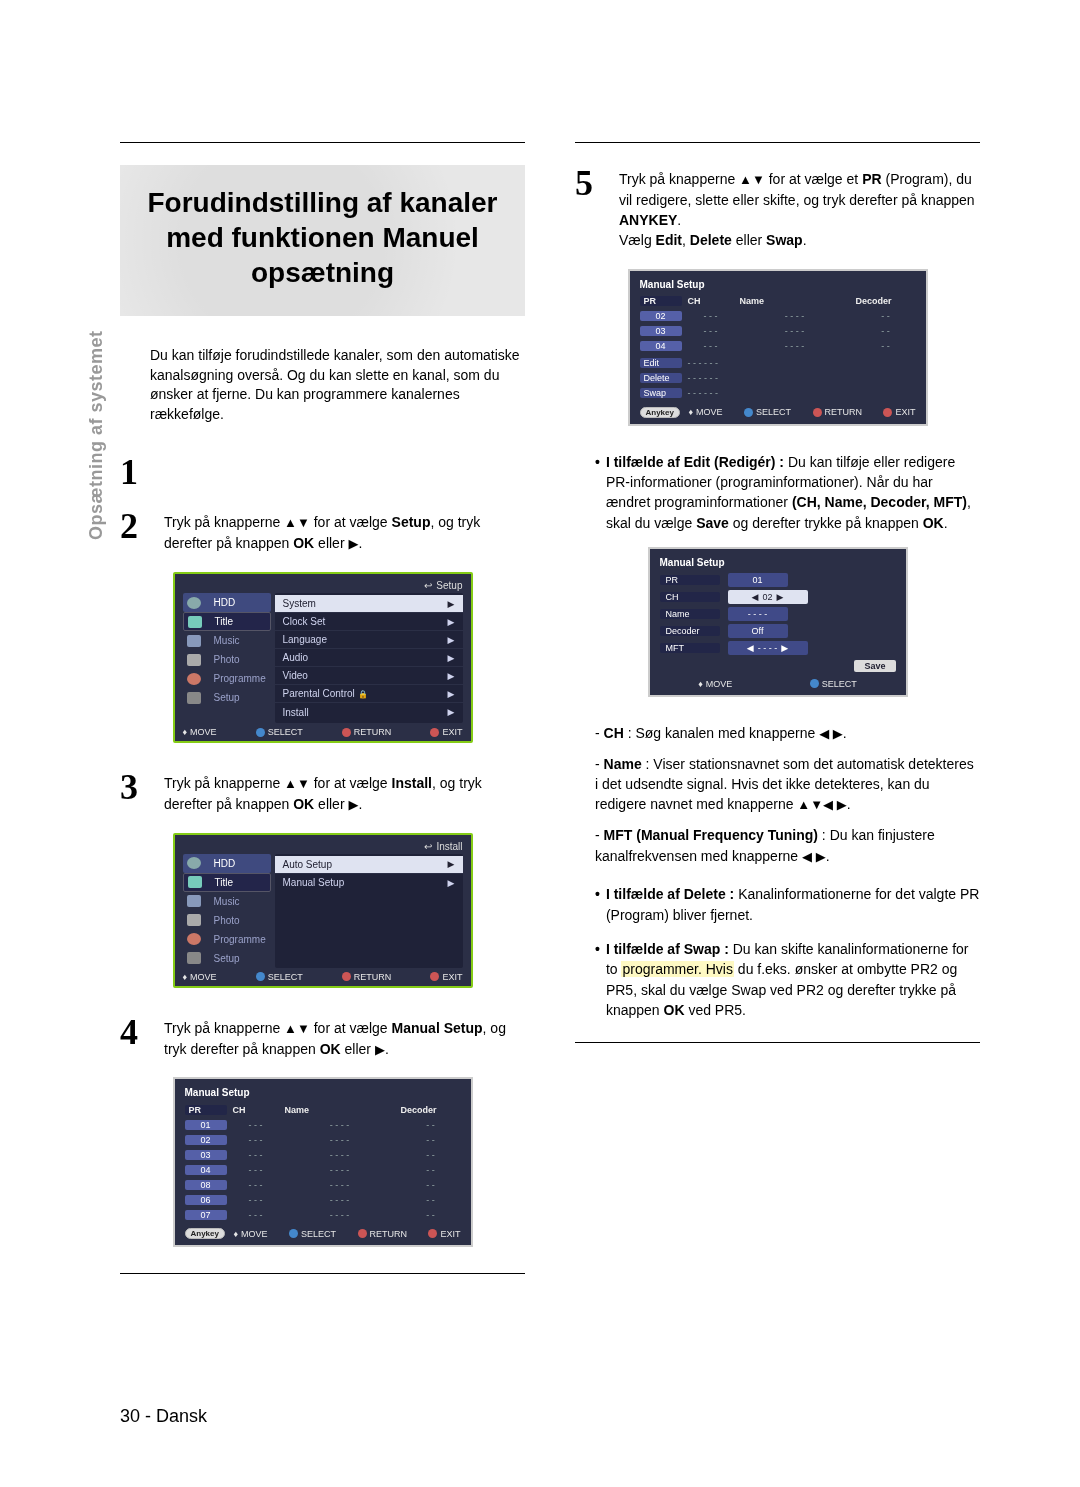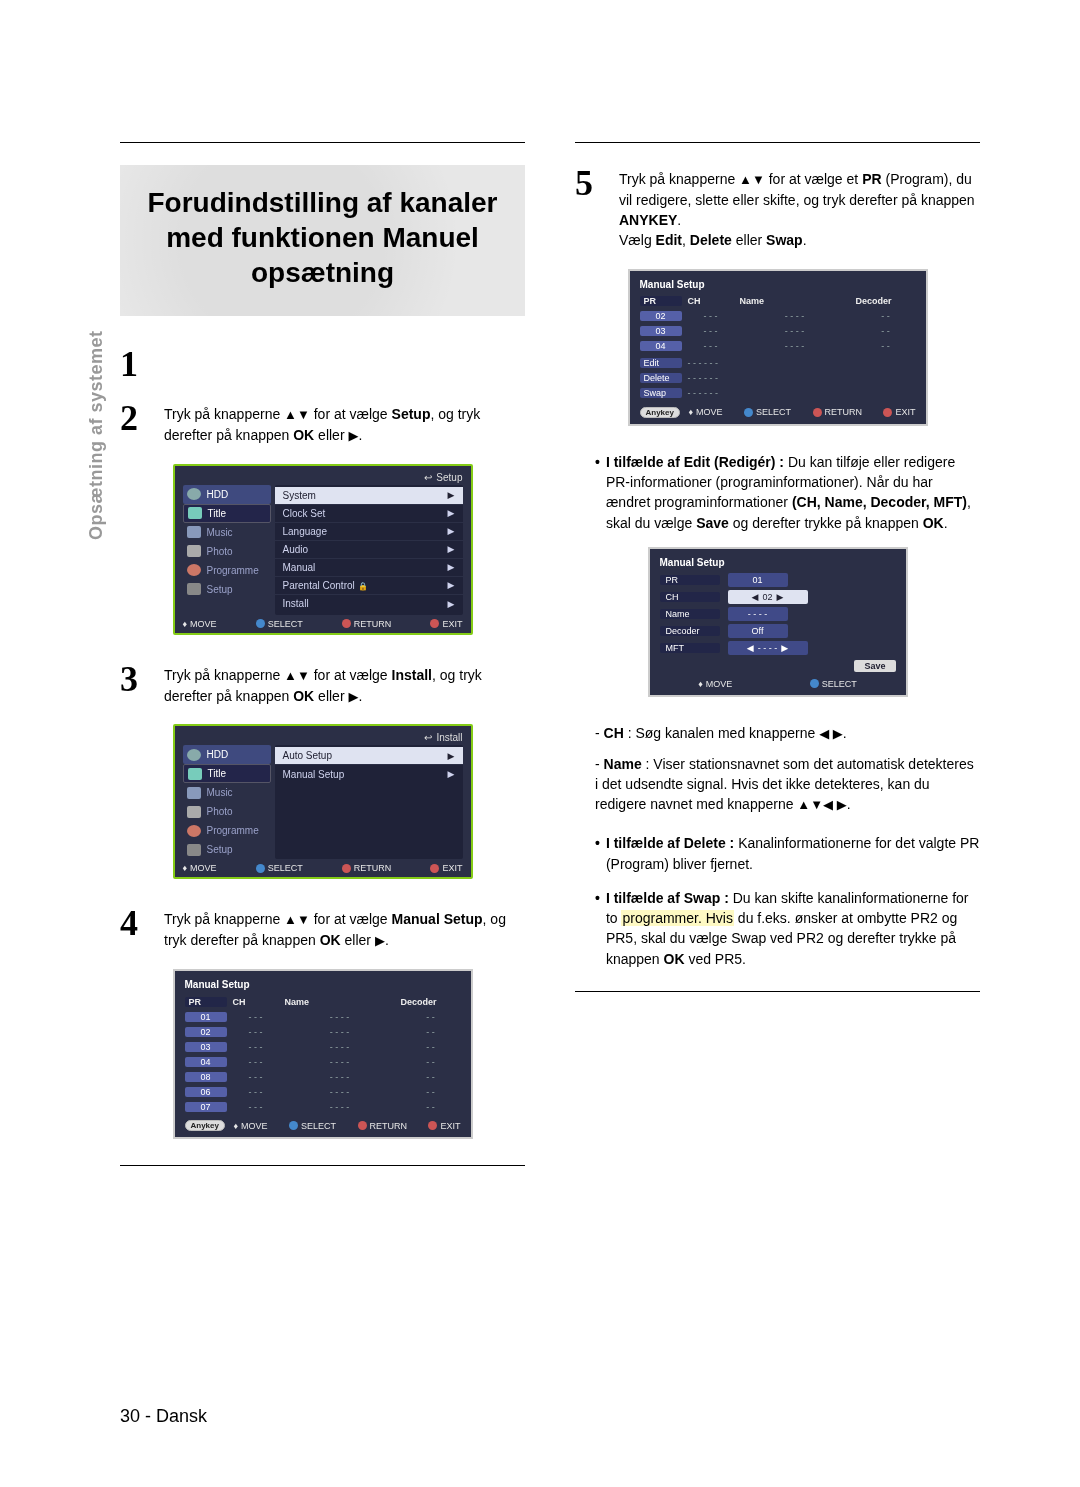--- a/index.html
+++ b/index.html
@@ -102,21 +102,21 @@
   }
   .osd .osd-top-right .back { margin-right: 4px; }
   .osd-row { display: flex; align-items: stretch; }
   .osd-side {
     width: 92px;
     padding-right: 4px;
   }
   .side-item {
     display: flex;
     align-items: center;
-    gap: 6px;
+    gap: 13px;
     height: 19px;
     padding: 0 4px;
     color: #9aa1c9;
     font-size: 10px;
   }
   .side-item.hdd { background: #3f4a7f; color: #fff; border-radius: 2px; }
   .side-item.sel { background: #23254a; color: #fff; border: 1px solid #556; border-radius: 2px; }
   .side-icon {
     width: 14px; height: 12px;
     background: #586; border-radius: 2px;
@@ -245,20 +245,21 @@
   <div class="sidebar-label">Opsætning af systemet</div>
 
   <div class="cols">
 
     <div class="col">
       <hr class="divider">
       <div class="section-title-box">
         <h1>Forudindstilling af kanaler med funktionen Manuel opsætning</h1>
       </div>
 
+      <p class="intro">Du kan tilføje forudindstillede kanaler, som den automatiske kanalsøgning overså. Og du kan slette en kanal, som du ønsker at fjerne. Du kan programmere kanalernes rækkefølge.</p>
 
       <div class="step">
         <div class="step-num">1</div>
       </div>
 
       <div class="step">
         <div class="step-num">2</div>
         <div class="step-text">
           <span>Tryk på knapperne </span><span class="arrows">▲▼</span><span> for at vælge </span><b>Setup</b><span>, og tryk derefter på knappen </span><b>OK</b><span> eller </span><span class="arrows">▶</span>.
         </div>
@@ -304,21 +305,21 @@
               </div>
               <div class="main-item">
                 <span>Language</span>
                 <span class="chev">▶</span>
               </div>
               <div class="main-item">
                 <span>Audio</span>
                 <span class="chev">▶</span>
               </div>
               <div class="main-item">
-                <span>Manual</span>
+                <span>Video</span>
                 <span class="chev">▶</span>
               </div>
               <div class="main-item">
                 <span>Parental Control<span class="lock">🔒</span></span>
                 <span class="chev">▶</span>
               </div>
               <div class="main-item">
                 <span>Install</span>
                 <span class="chev">▶</span>
               </div>
@@ -622,20 +623,21 @@
               <span>SELECT</span>
             </span>
         </div>
       </div>
 
       <div class="defs" style="margin-left:20px;">
         <div class="d">- <b>CH</b><span> : Søg kanalen med knapperne </span><span class="arrows">◀ ▶</span>.</div>
         <div class="d">- <b>Name</b><span> : Viser stationsnavnet som det automatisk detekteres i det udsendte signal. Hvis det ikke detekteres, kan du redigere navnet med knapperne </span><span class="arrows">▲▼◀ ▶</span>.
           <div class="sub2"></div>
         </div>
+        <div class="d">- <b>MFT (Manual Frequency Tuning)</b><span> : Du kan finjustere kanalfrekvensen med knapperne </span><span class="arrows">◀ ▶</span>.</div>
       </div>
 
       <div class="bullet-block" style="margin:18px 0 0 20px;">
         <div class="bi">
           <span class="dot2">•</span>
           <span><b>I tilfælde af Delete :</b><span> Kanalinformationerne for det valgte PR (Program) bliver fjernet.</span></span>
         </div>
       </div>
 
       <div class="bullet-block" style="margin:14px 0 0 20px;">

